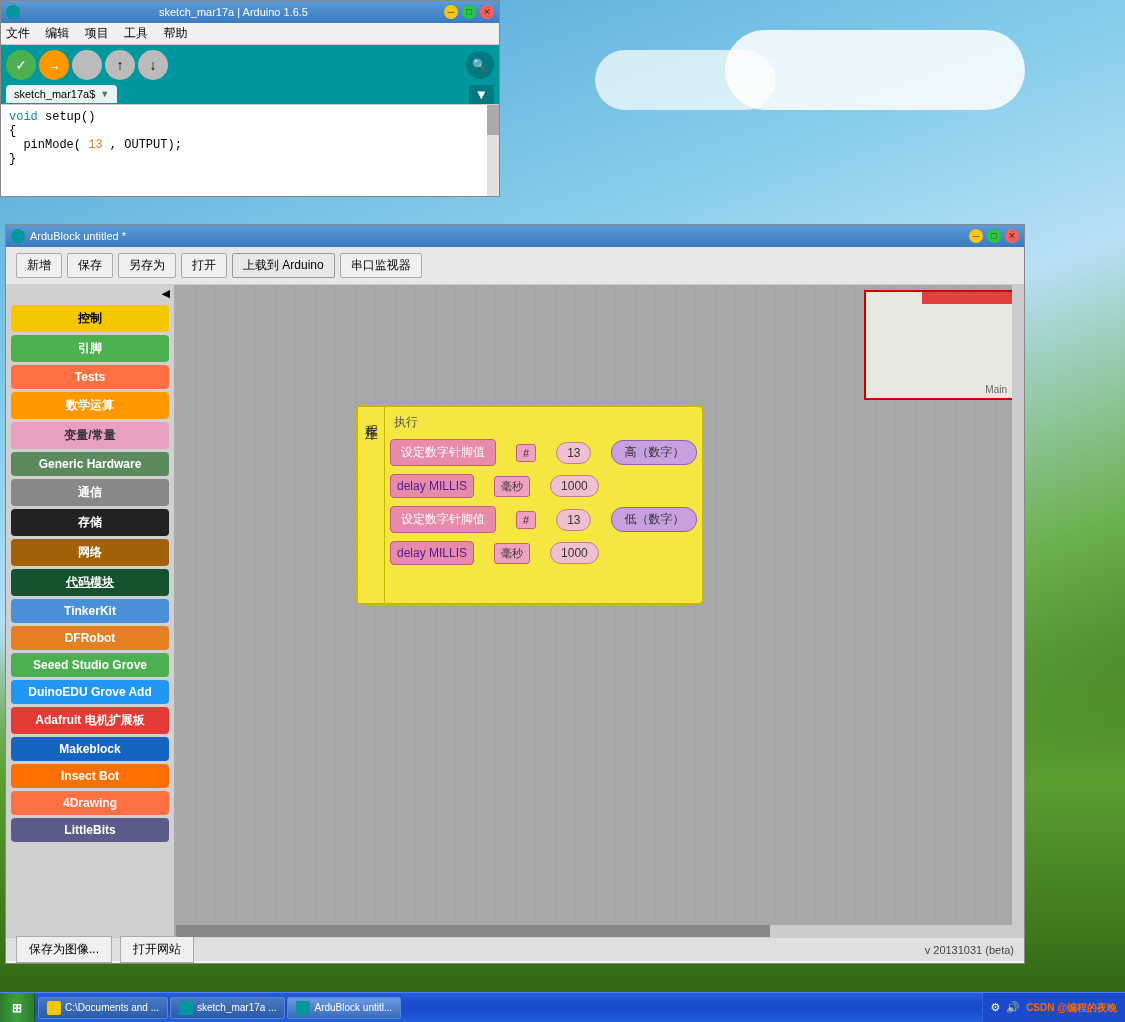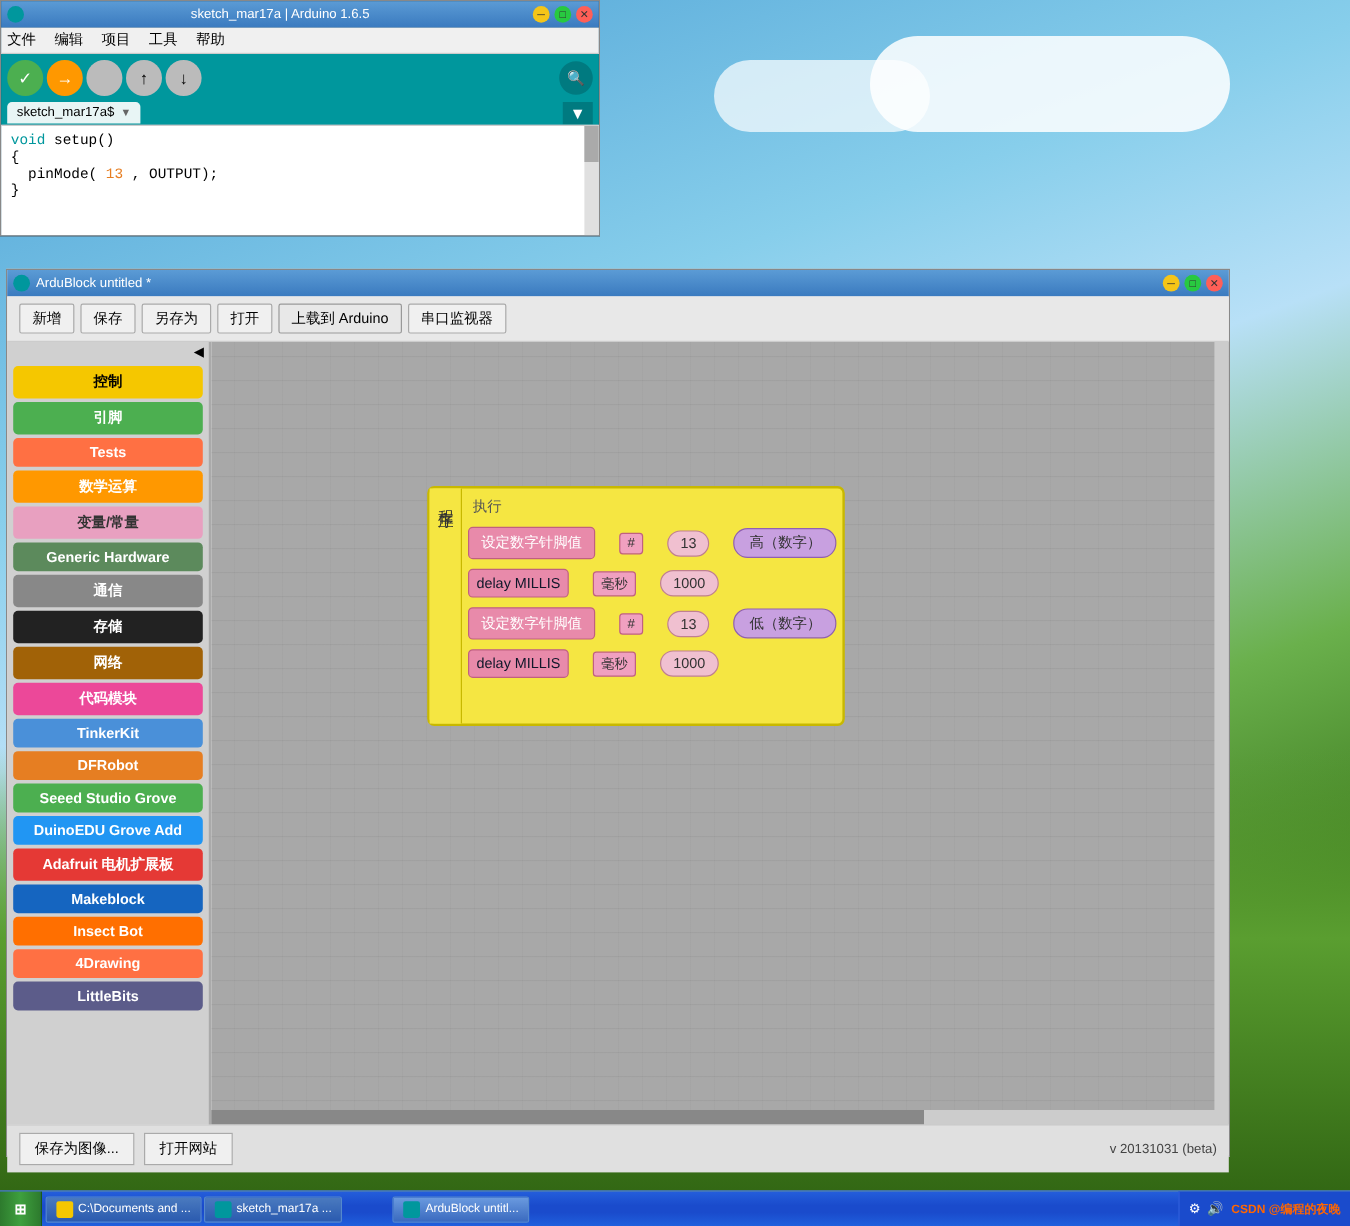--- a/index.html
+++ b/index.html
@@ -303,21 +303,21 @@
       border-radius: 12px;
       padding: 3px 12px;
       font-size: 12px;
       color: #333;
     }
     .block-delay {
       background: #e88aaa;
       border: 1px solid #c06080;
       border-radius: 4px;
       padding: 4px 6px;
-      color: #0f172a;
+      color: #4c1d95;
       font-size: 12px;
       white-space: nowrap;
     }
     .block-ms {
       background: #f0a0c0;
       border: 1px solid #c06080;
       border-radius: 3px;
       padding: 2px 6px;
       font-size: 11px;
       color: #333;
@@ -359,21 +359,21 @@
     }
     .canvas-vscroll {
       position: absolute;
       top: 0; right: 0; bottom: 12px;
       width: 12px;
       background: #ccc;
     }
 
     
     .ardublock-bottom {
-      height: 40px;
+      height: 24px;
       background: #e0e0e0;
       border-top: 1px solid #ccc;
       display: flex;
       align-items: center;
       padding: 0 10px;
       gap: 8px;
     }
     .bottom-btn {
       background: #f0f0f0;
       border: 1px solid #aaa;
@@ -541,35 +541,39 @@
 
       <div class="sidebar-item" style="background:#f5c700;color:#000;">控制</div>
       <div class="sidebar-item" style="background:#4caf50;">引脚</div>
       <div class="sidebar-item" style="background:#ff7043;">Tests</div>
       <div class="sidebar-item" style="background:#ff9800;">数学运算</div>
       <div class="sidebar-item" style="background:#e8a0c0;color:#333;">变量/常量</div>
       <div class="sidebar-item" style="background:#5c8a5c;">Generic Hardware</div>
       <div class="sidebar-item" style="background:#888;">通信</div>
       <div class="sidebar-item" style="background:#222;">存储</div>
       <div class="sidebar-item" style="background:#a16207;">网络</div>
-      <div class="sidebar-item" style="background:#ec4899;">代码模块</div>
+      <div class="sidebar-item" style="background:#14532d;text-decoration:underline;">代码模块</div>
       <div class="sidebar-item" style="background:#4a90d9;">TinkerKit</div>
       <div class="sidebar-item" style="background:#e67e22;">DFRobot</div>
       <div class="sidebar-item" style="background:#4caf50;">Seeed Studio Grove</div>
       <div class="sidebar-item" style="background:#2196f3;">DuinoEDU Grove Add</div>
       <div class="sidebar-item" style="background:#e53935;">Adafruit 电机扩展板</div>
       <div class="sidebar-item" style="background:#1565c0;">Makeblock</div>
       <div class="sidebar-item" style="background:#ff6f00;">Insect Bot</div>
       <div class="sidebar-item" style="background:#ff7043;">4Drawing</div>
       <div class="sidebar-item" style="background:#5c5c8a;">LittleBits</div>
     </div>
 
     <div class="canvas-area">
       <div class="canvas-bg"></div>
 
+      <div class="mini-preview">
+        <div style="width:90px;height:12px;background:#e04040;position:absolute;top:0;right:0;"></div>
+        <span class="mini-preview-label">Main</span>
+      </div>
 
       <div class="block-program">
         <div style="display:flex;">
 
           <div style="background:#f5e642;border:2px solid #c8b800;border-radius:6px;padding:0;display:flex;min-height:200px;">
 
             <div style="writing-mode:vertical-rl;text-orientation:mixed;background:#f5e642;padding:8px 4px;font-size:13px;color:#333;display:flex;align-items:center;border-right:1px solid #c8b800;">主程序</div>
 
             <div style="padding:5px;">
 
@@ -629,21 +633,21 @@
   </div>
   <div class="taskbar-items">
     <div class="taskbar-item">
       <div class="taskbar-item-icon" style="background:#f5c700;"></div>
       <span>C:\Documents and ...</span>
     </div>
     <div class="taskbar-item">
       <div class="taskbar-item-icon" style="background:#00979d;"></div>
       <span>sketch_mar17a ...</span>
     </div>
-    <div class="taskbar-item" style="background:linear-gradient(180deg,#6a9adf 0%,#3a6abf 100%);margin-left:40px;">
+    <div class="taskbar-item" style="background:linear-gradient(180deg,#6a9adf 0%,#3a6abf 100%);">
       <div class="taskbar-item-icon" style="background:#00979d;"></div>
       <span>ArduBlock untitl...</span>
     </div>
   </div>
   <div class="taskbar-tray">
     <span class="taskbar-tray-icon">⚙</span>
     <span class="taskbar-tray-icon">🔊</span>
     <span class="taskbar-csdn">CSDN @编程的夜晚</span>
   </div>
 </div>

